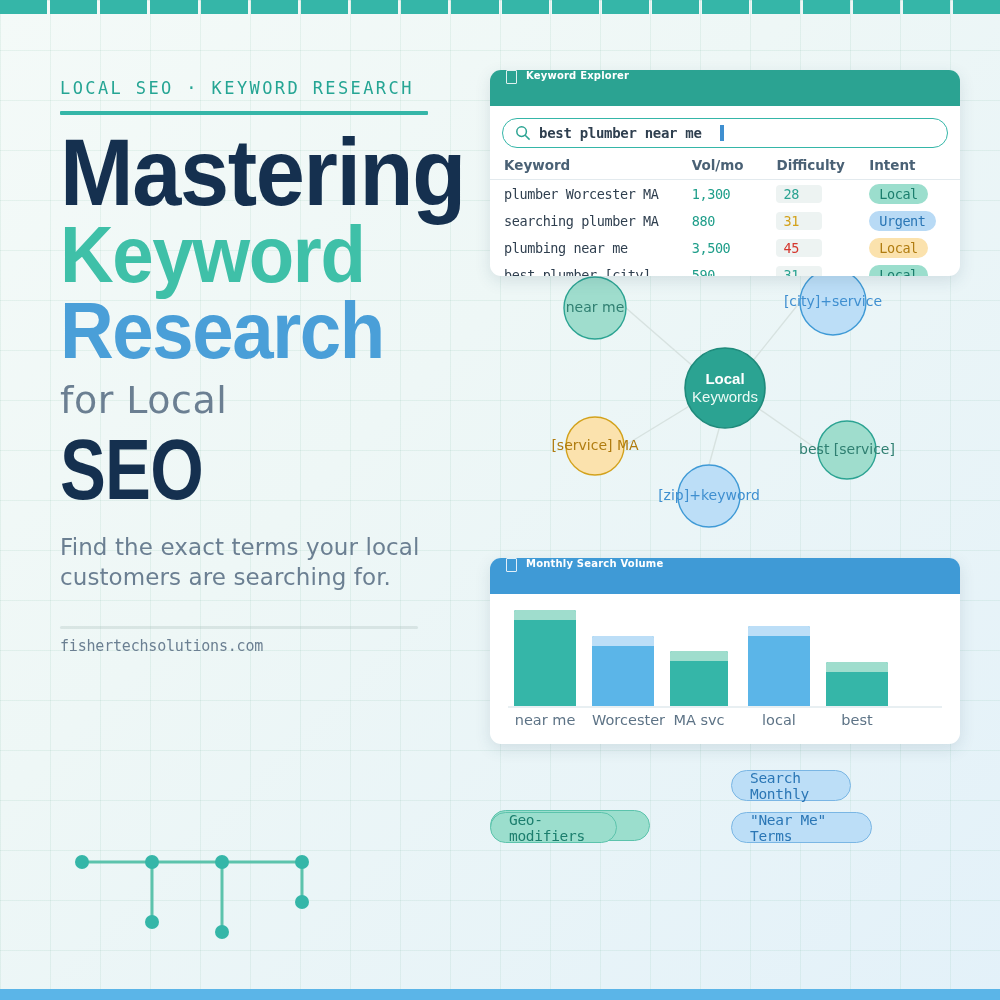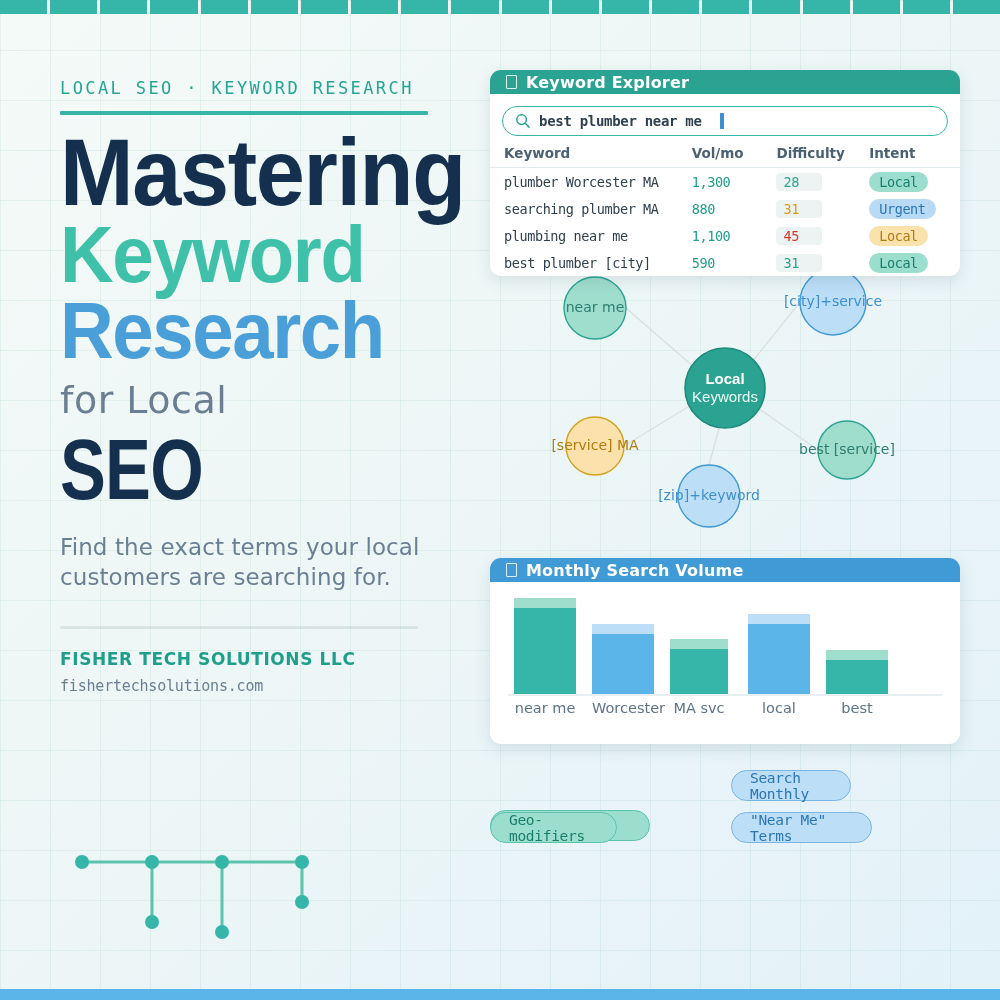--- a/index.html
+++ b/index.html
@@ -160,27 +160,27 @@
 
   
   .card {
     position: absolute;
     border-radius: 11px;
     background: #ffffff;
     box-shadow: 0 5px 16px rgba(40,80,100,0.13);
     overflow: hidden;
   }
   .card-header {
-    height: 24px;
+    height: 36px;
     display: flex;
-    align-items: center;
+    align-items: flex-start;
     gap: 9px;
     padding: 0 16px;
     color: #ffffff;
-    font-size: 16px;
+    font-size: 10px;
     font-weight: 700;
     letter-spacing: 0.2px;
   }
   .hdr-icon {
     font-size: 13px;
     line-height: 1;
     display: inline-block;
     width: 11px;
     height: 14px;
     border: 1px solid rgba(255,255,255,0.85);
@@ -382,21 +382,20 @@
     </div>
 
     <div class="h-forlocal">for Local</div>
 
     <div class="h-seo">SEO</div>
 
     <div class="subhead">Find the exact terms your local customers are searching for.</div>
 
     <div class="brand-divider"></div>
 
-    <div class="brand-name">FISHER TECH SOLUTIONS LLC</div>
     <div class="brand-url">fishertechsolutions.com</div>
   </div>
 
   <svg class="node-tree" viewBox="0 0 280 120">
     <g stroke="#5cc3ac" stroke-width="3" fill="none">
       <line x1="22" y1="22" x2="242" y2="22"></line>
       <line x1="92" y1="22" x2="92" y2="82"></line>
       <line x1="162" y1="22" x2="162" y2="92"></line>
       <line x1="242" y1="22" x2="242" y2="62"></line>
     </g>
@@ -484,21 +483,21 @@
             <td class="col-int"><span class="intent-pill" style="background: rgb(155, 222, 205); color: rgb(27, 126, 109);">Local</span></td>
           </tr>
           <tr>
             <td class="col-kw cell-kw">searching plumber MA</td>
             <td class="col-vol cell-vol">880</td>
             <td class="col-diff"><span class="diff-chip" style="color: rgb(211, 162, 28);">31</span></td>
             <td class="col-int"><span class="intent-pill" style="background: rgb(184, 218, 245); color: rgb(42, 118, 181);">Urgent</span></td>
           </tr>
           <tr>
             <td class="col-kw cell-kw">plumbing near me</td>
-            <td class="col-vol cell-vol">1,100</td>
+            <td class="col-vol cell-vol">3,500</td>
             <td class="col-diff"><span class="diff-chip" style="color: rgb(213, 56, 47);">45</span></td>
             <td class="col-int"><span class="intent-pill" style="background: rgb(251, 226, 173); color: rgb(176, 124, 16);">Local</span></td>
           </tr>
           <tr>
             <td class="col-kw cell-kw">best plumber [city]</td>
             <td class="col-vol cell-vol">590</td>
             <td class="col-diff"><span class="diff-chip" style="color: rgb(43, 163, 146);">31</span></td>
             <td class="col-int"><span class="intent-pill" style="background: rgb(155, 222, 205); color: rgb(27, 126, 109);">Local</span></td>
           </tr>
         </tbody>

